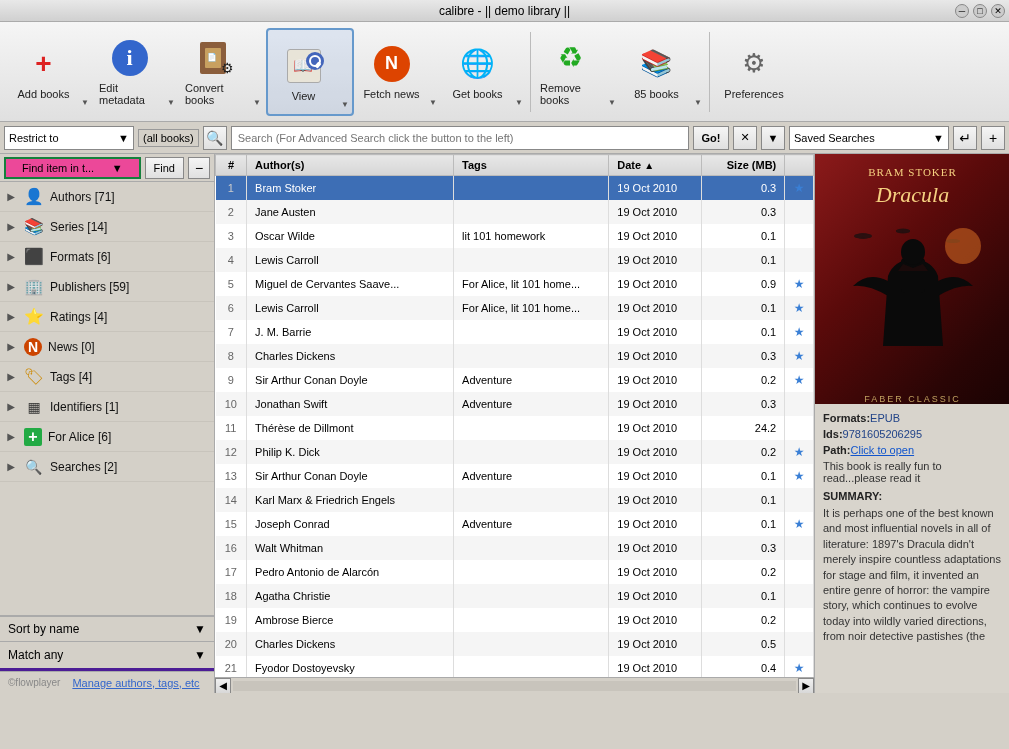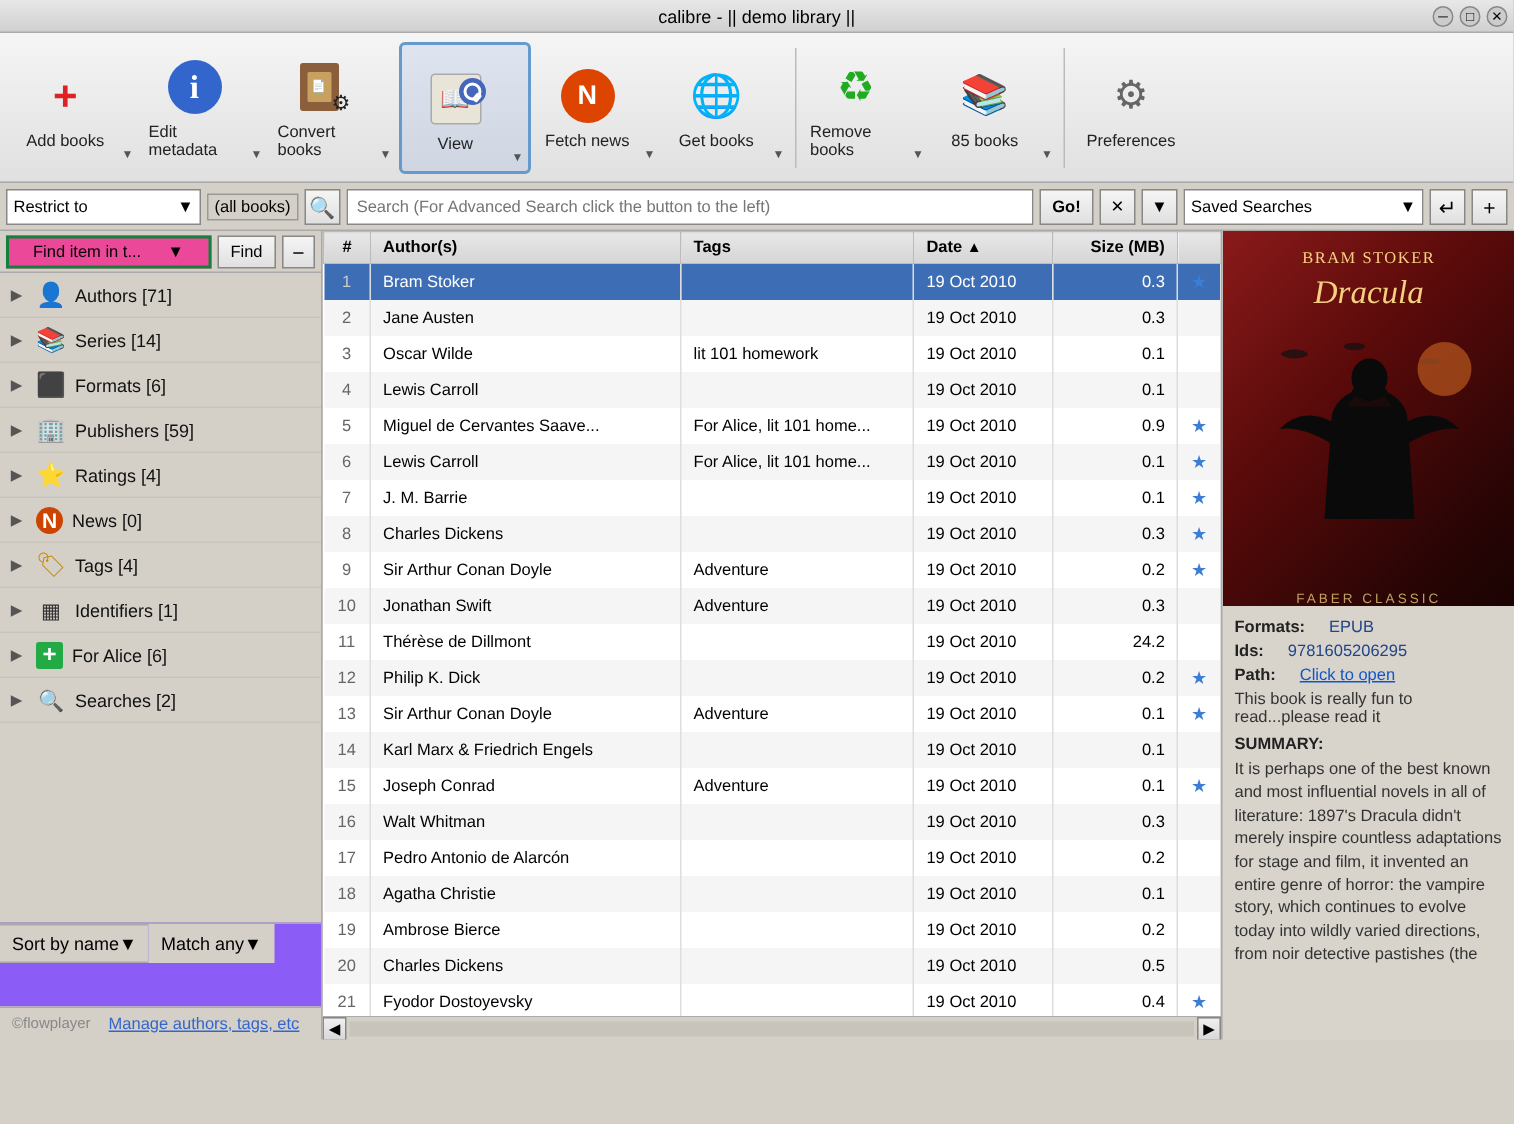--- a/index.html
+++ b/index.html
@@ -244,22 +244,22 @@
       width: 20px; height: 20px;
       display: flex; align-items: center; justify-content: center;
       font-size: 16px;
     }
     .tag-label { font-size: 12px; color: #111; }
 
     
     .bottom-panel {
       height: 56px;
       border-top: 1px solid #aaa;
-      display: flex; flex-direction: row;
-      background: #8b5cf6;
+      display: flex; flex-direction: column;
+      background: #4c1d95;
     }
     .sort-combo {
       height: 26px;
       border-bottom: 1px solid #aaa;
       border-top: 1px solid #aaa;
       display: flex; align-items: center; padding: 0 8px;
       justify-content: space-between;
       cursor: pointer;
       font-size: 12px;
       background: #d4d0c8;
@@ -367,21 +367,21 @@
       text-align: center;
       letter-spacing: 2px;
       text-transform: uppercase;
     }
     .book-meta {
       padding: 8px;
       font-size: 11px;
     }
     .meta-row {
       display: flex;
-      gap: 16px;
+      gap: 0;
       margin-bottom: 4px;
       flex-wrap: wrap;
     }
     .meta-label { font-weight: bold; color: #222; }
     .meta-value { color: #224488; }
     .meta-link { color: #1155cc; cursor: pointer; text-decoration: underline; }
     .meta-text { color: #333; font-size: 11px; margin-bottom: 6px; }
     .summary-label { font-weight: bold; color: #222; margin-bottom: 4px; }
     .summary-text { color: #333; font-size: 11px; line-height: 1.4; }
 

